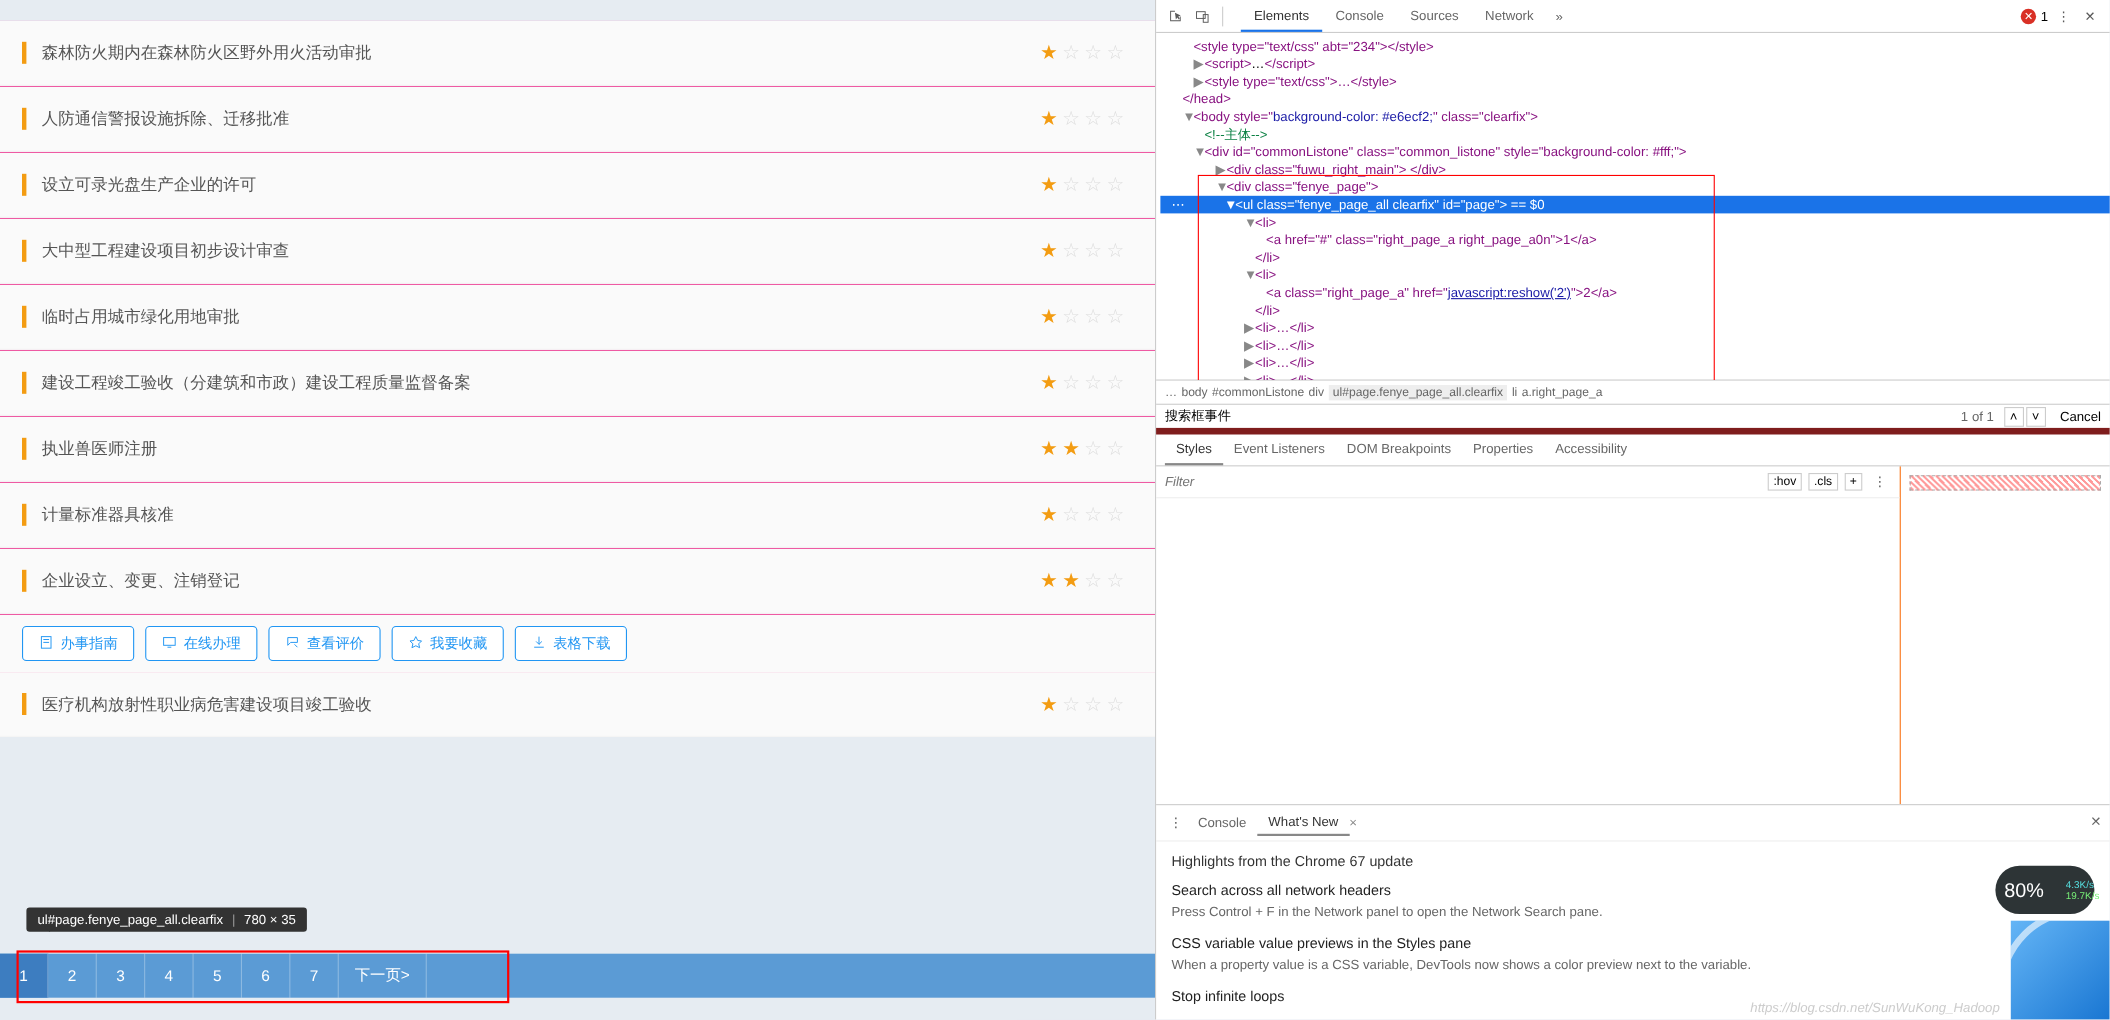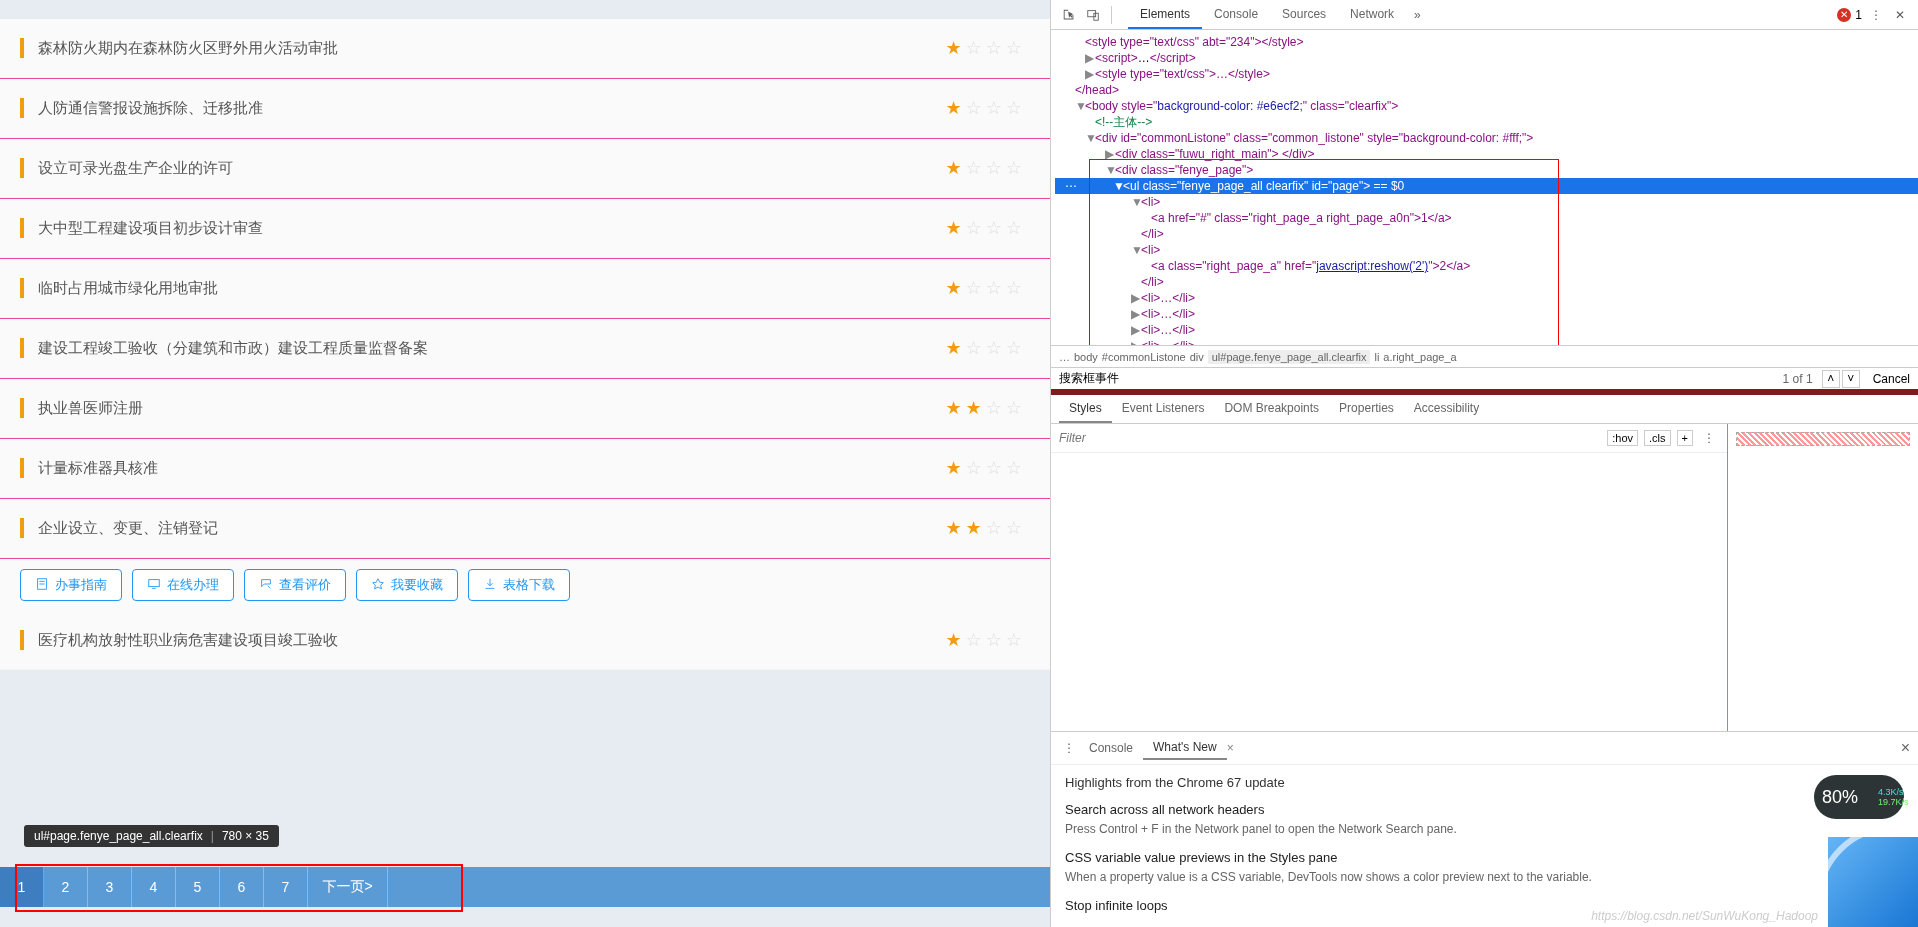--- a/index.html
+++ b/index.html
@@ -74,21 +74,21 @@
 
 .drawer { border-top: 1px solid #ccc; display: flex; flex-direction: column; }
 .drawer-header { display: flex; align-items: center; padding: 4px 8px; border-bottom: 1px solid #eee; }
 .drawer-tab { padding: 4px 10px; font-size: 12px; color: #666; cursor: pointer; }
 .drawer-tab.active { color: #333; border-bottom: 2px solid #888; }
 .drawer-close { margin-left: auto; cursor: pointer; color: #666; font-size: 16px; }
 .drawer-body { padding: 10px 14px; font-size: 13px; color: #333; overflow: hidden; position: relative; }
 .hl { font-weight: 500; margin-bottom: 8px; }
 .news-head { color: #222; margin-top: 12px; margin-bottom: 4px; }
 .news-body { color: #666; font-size: 12px; line-height: 1.4; }
-.net-widget { position: absolute; right: 14px; top: 10px; width: 90px; height: 44px; background: #2d3436; border-radius: 22px; display: flex; align-items: center; color: #fff; padding: 4px 8px; gap: 6px; }
+.net-widget { position: absolute; right: 14px; top: 22px; width: 90px; height: 44px; background: #2d3436; border-radius: 22px; display: flex; align-items: center; color: #fff; padding: 4px 8px; gap: 6px; }
 .net-pct { font-size: 18px; }
 .net-stats { font-size: 9px; line-height: 1.2; margin-left: 14px; }
 .corner-img { position: absolute; right: 0; bottom: 0; width: 90px; height: 90px; background: linear-gradient(135deg, #64b5f6, #1976d2); overflow: hidden; }
 .corner-img::after { content: ""; position: absolute; width: 140px; height: 140px; border: 6px solid rgba(255,255,255,.6); border-radius: 50%; right: -50px; bottom: -50px; }
 .watermark { position: absolute; right: 100px; bottom: 4px; color: #ccc; font-size: 12px; font-style: italic; }
 </style>
 </head>
 <body>
 
 <div class="left-pane">

